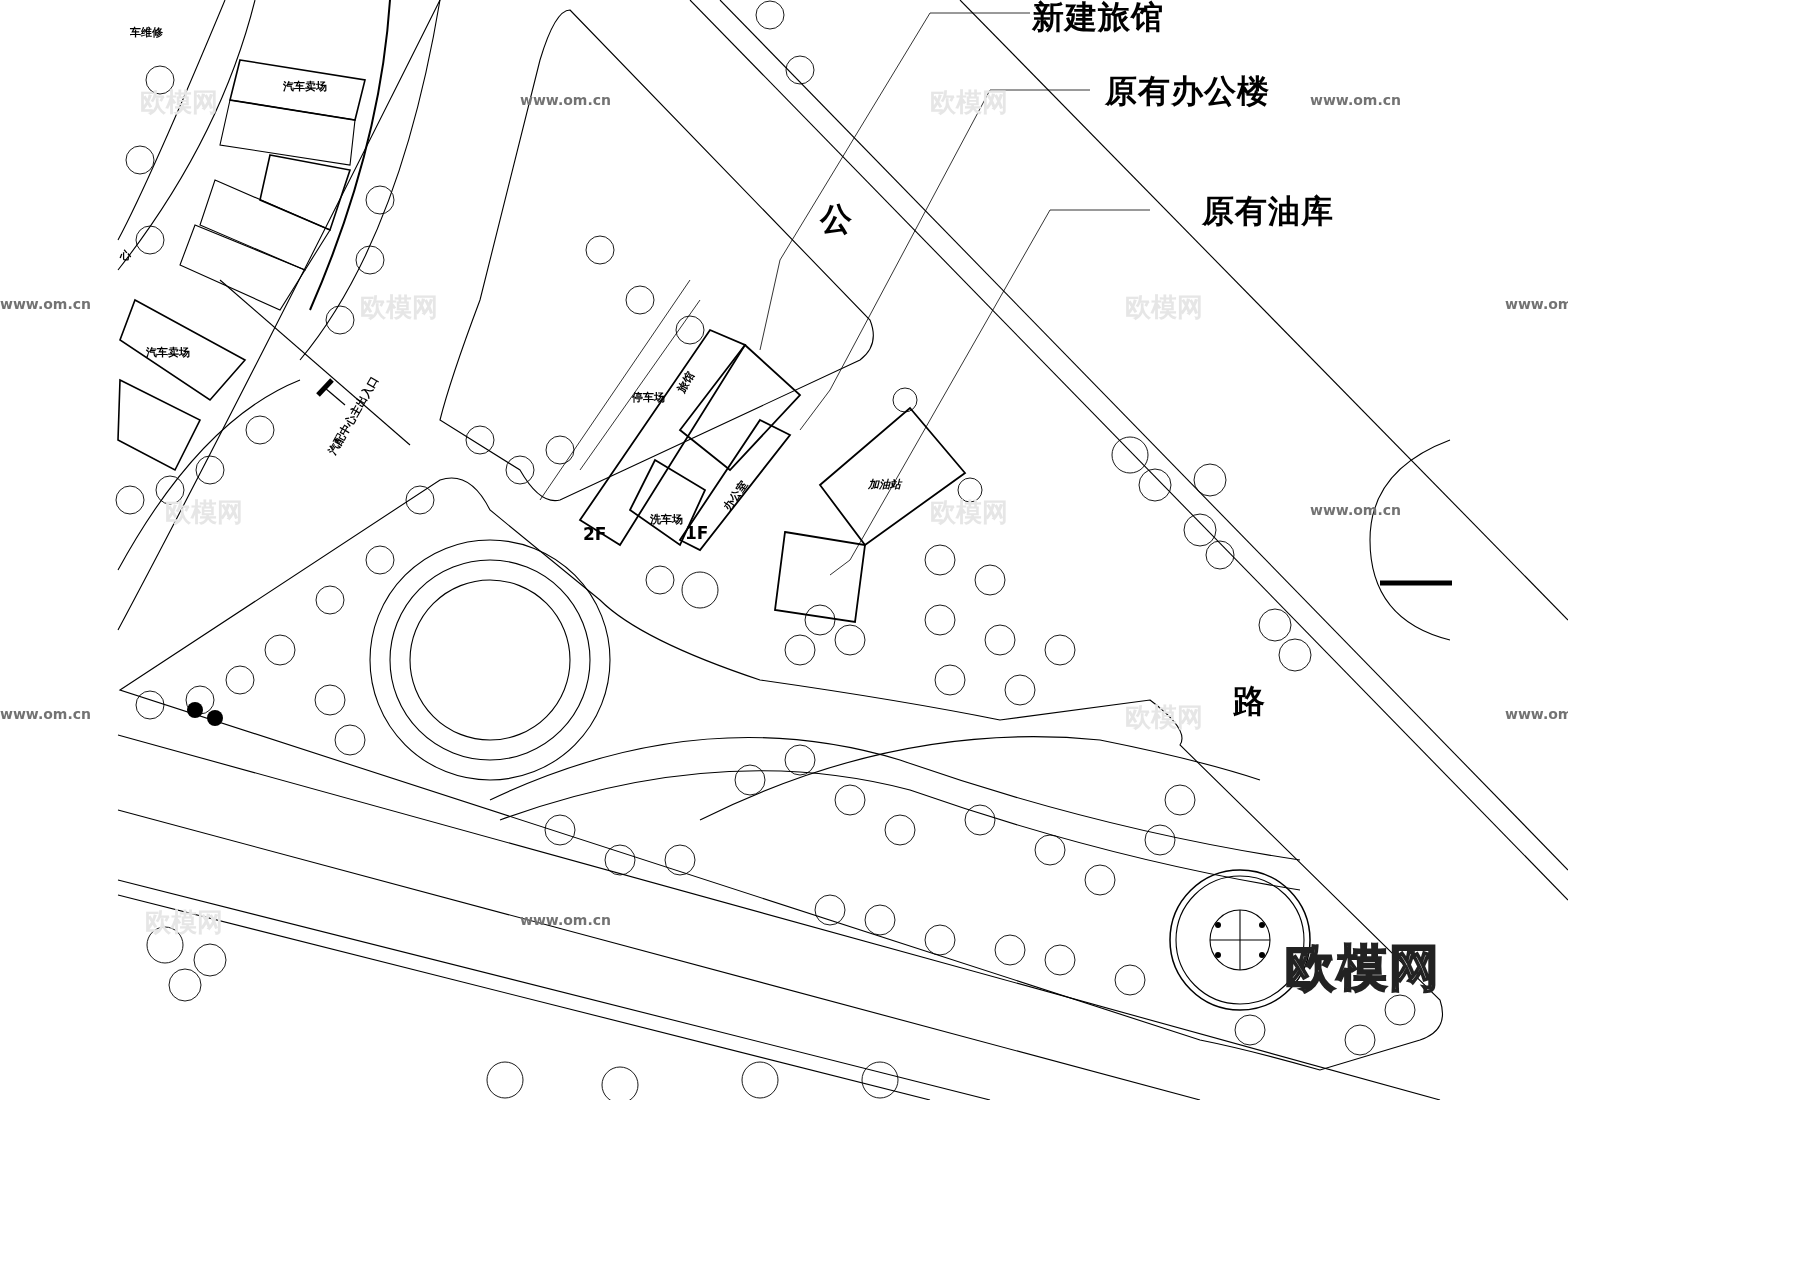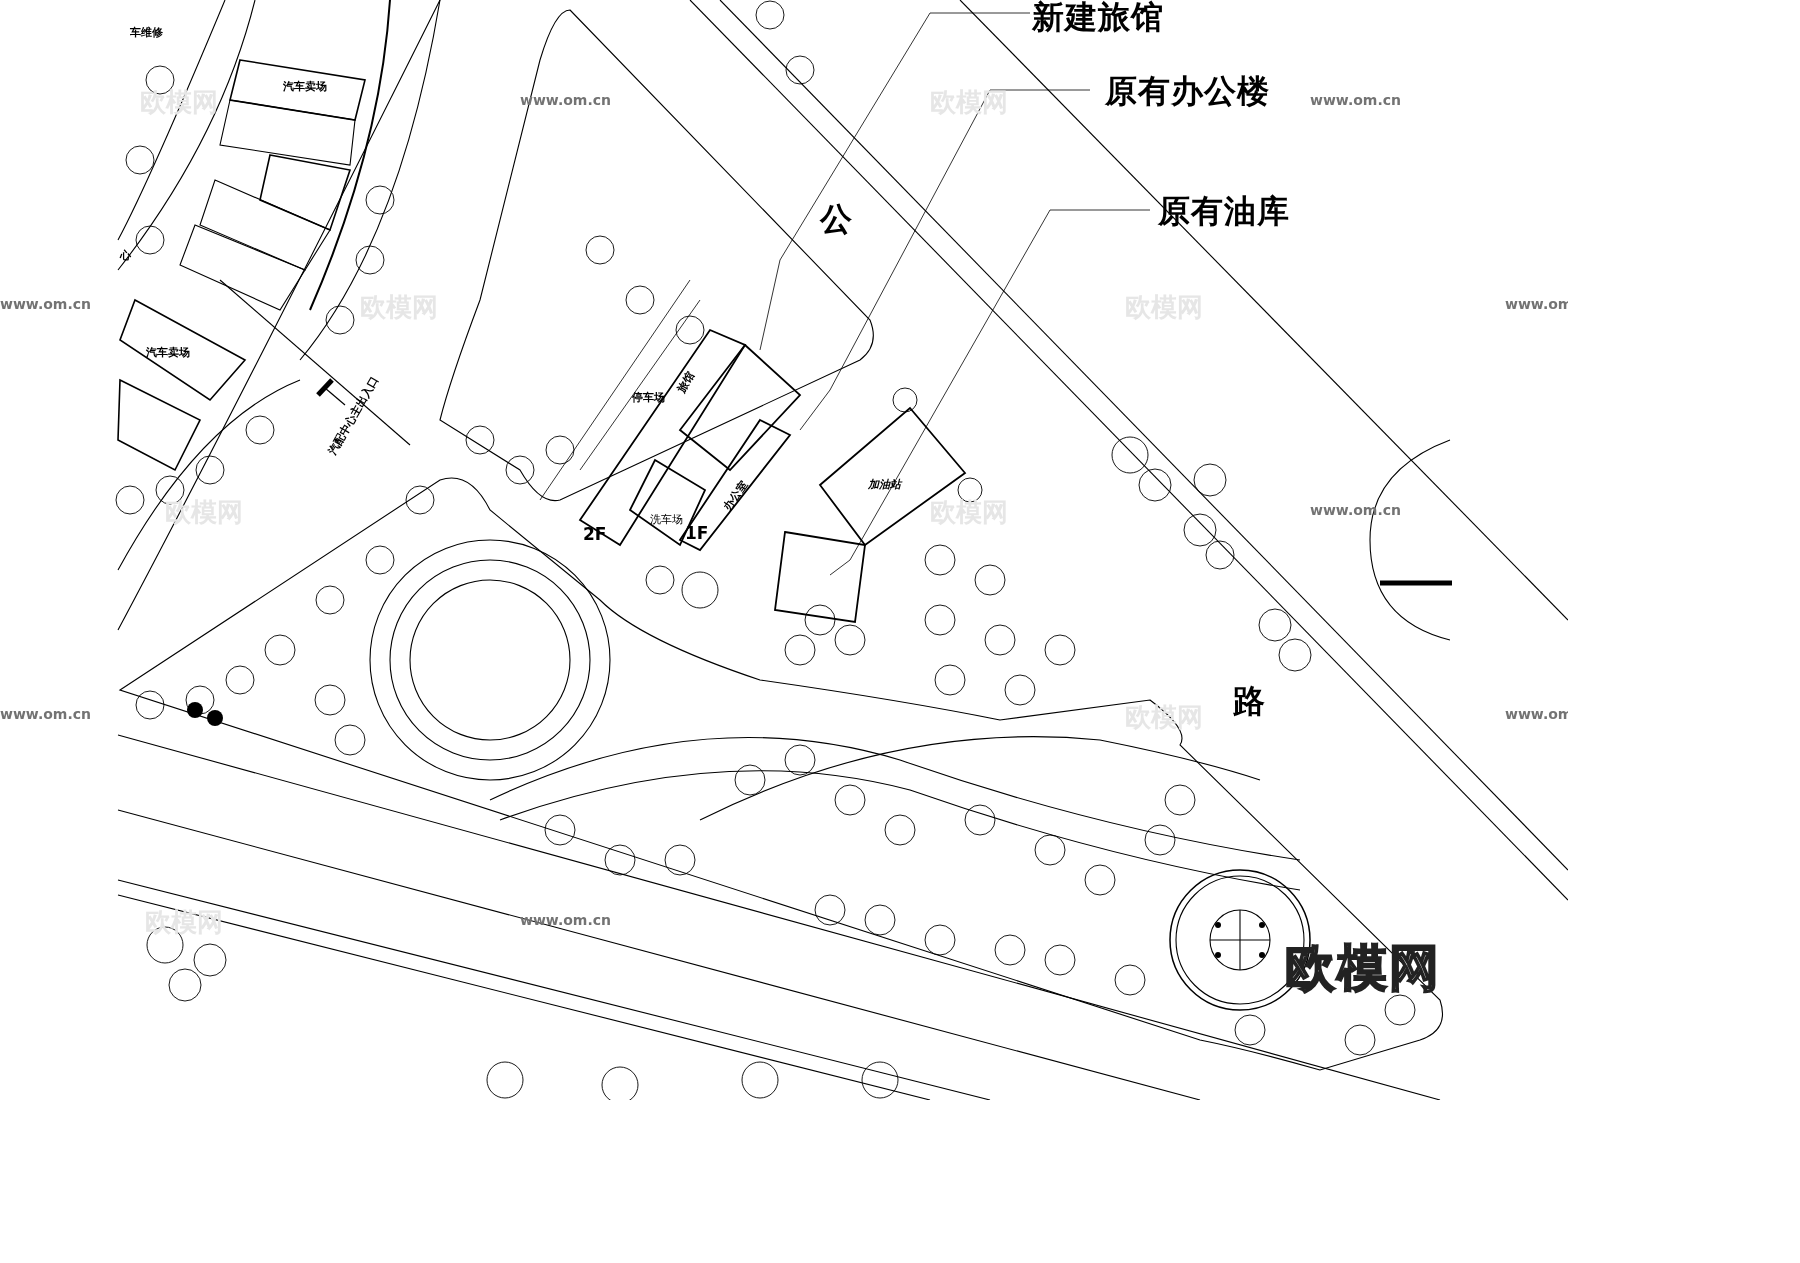--- a/index.html
+++ b/index.html
@@ -186,32 +186,32 @@
 <div class="wmurl" style="left:1310px;top:92px;">www.om.cn</div>
 <div class="wmurl" style="left:0px;top:296px;">www.om.cn</div>
 <div class="wmurl" style="left:1505px;top:296px;">www.om.cn</div>
 <div class="wmurl" style="left:1310px;top:502px;">www.om.cn</div>
 <div class="wmurl" style="left:0px;top:706px;">www.om.cn</div>
 <div class="wmurl" style="left:1505px;top:706px;">www.om.cn</div>
 <div class="wmurl" style="left:520px;top:912px;">www.om.cn</div>
 
 <div class="lbl big" style="left:1032px;top:-4px;">新建旅馆</div>
 <div class="lbl big" style="left:1105px;top:70px;">原有办公楼</div>
-<div class="lbl big" style="left:1158px;top:190px;">原有油库</div>
+<div class="lbl big" style="left:1202px;top:190px;">原有油库</div>
 
 <div class="lbl big" style="left:820px;top:198px;">公</div>
 <div class="lbl big" style="left:1233px;top:680px;">路</div>
 
 <div class="lbl small" style="left:118px;top:25px;margin-left:12px;">车维修</div>
 <div class="lbl small" style="left:283px;top:79px;">汽车卖场</div>
 <div class="lbl small" style="left:146px;top:345px;">汽车卖场</div>
 <div class="lbl small" style="left:120px;top:248px;">心</div>
 <div class="lbl small" style="left:632px;top:390px;">停车场</div>
 <div class="lbl small" style="left:674px;top:388px;transform:rotate(-60deg);transform-origin:left top;">旅馆</div>
 <div class="lbl small" style="left:720px;top:505px;transform:rotate(-55deg);transform-origin:left top;">办公室</div>
-<div class="lbl small" style="left:650px;top:512px;font-weight:normal;">洗车场</div>
+<div class="lbl small" style="left:650px;top:512px;font-weight:bold;">洗车场</div>
 <div class="lbl floor" style="left:583px;top:508px;margin-top:16px;">2F</div>
 <div class="lbl floor" style="left:685px;top:523px;">1F</div>
 <div class="lbl small" style="left:868px;top:477px;font-style:italic;">加油站</div>
 
 <div class="lbl small" style="left:325px;top:450px;transform:rotate(-60deg);transform-origin:left top;">汽配中心主出入口</div>
 
 <div class="brand" style="left:1285px;top:935px;">欧模网</div>
 
 </body></html>

